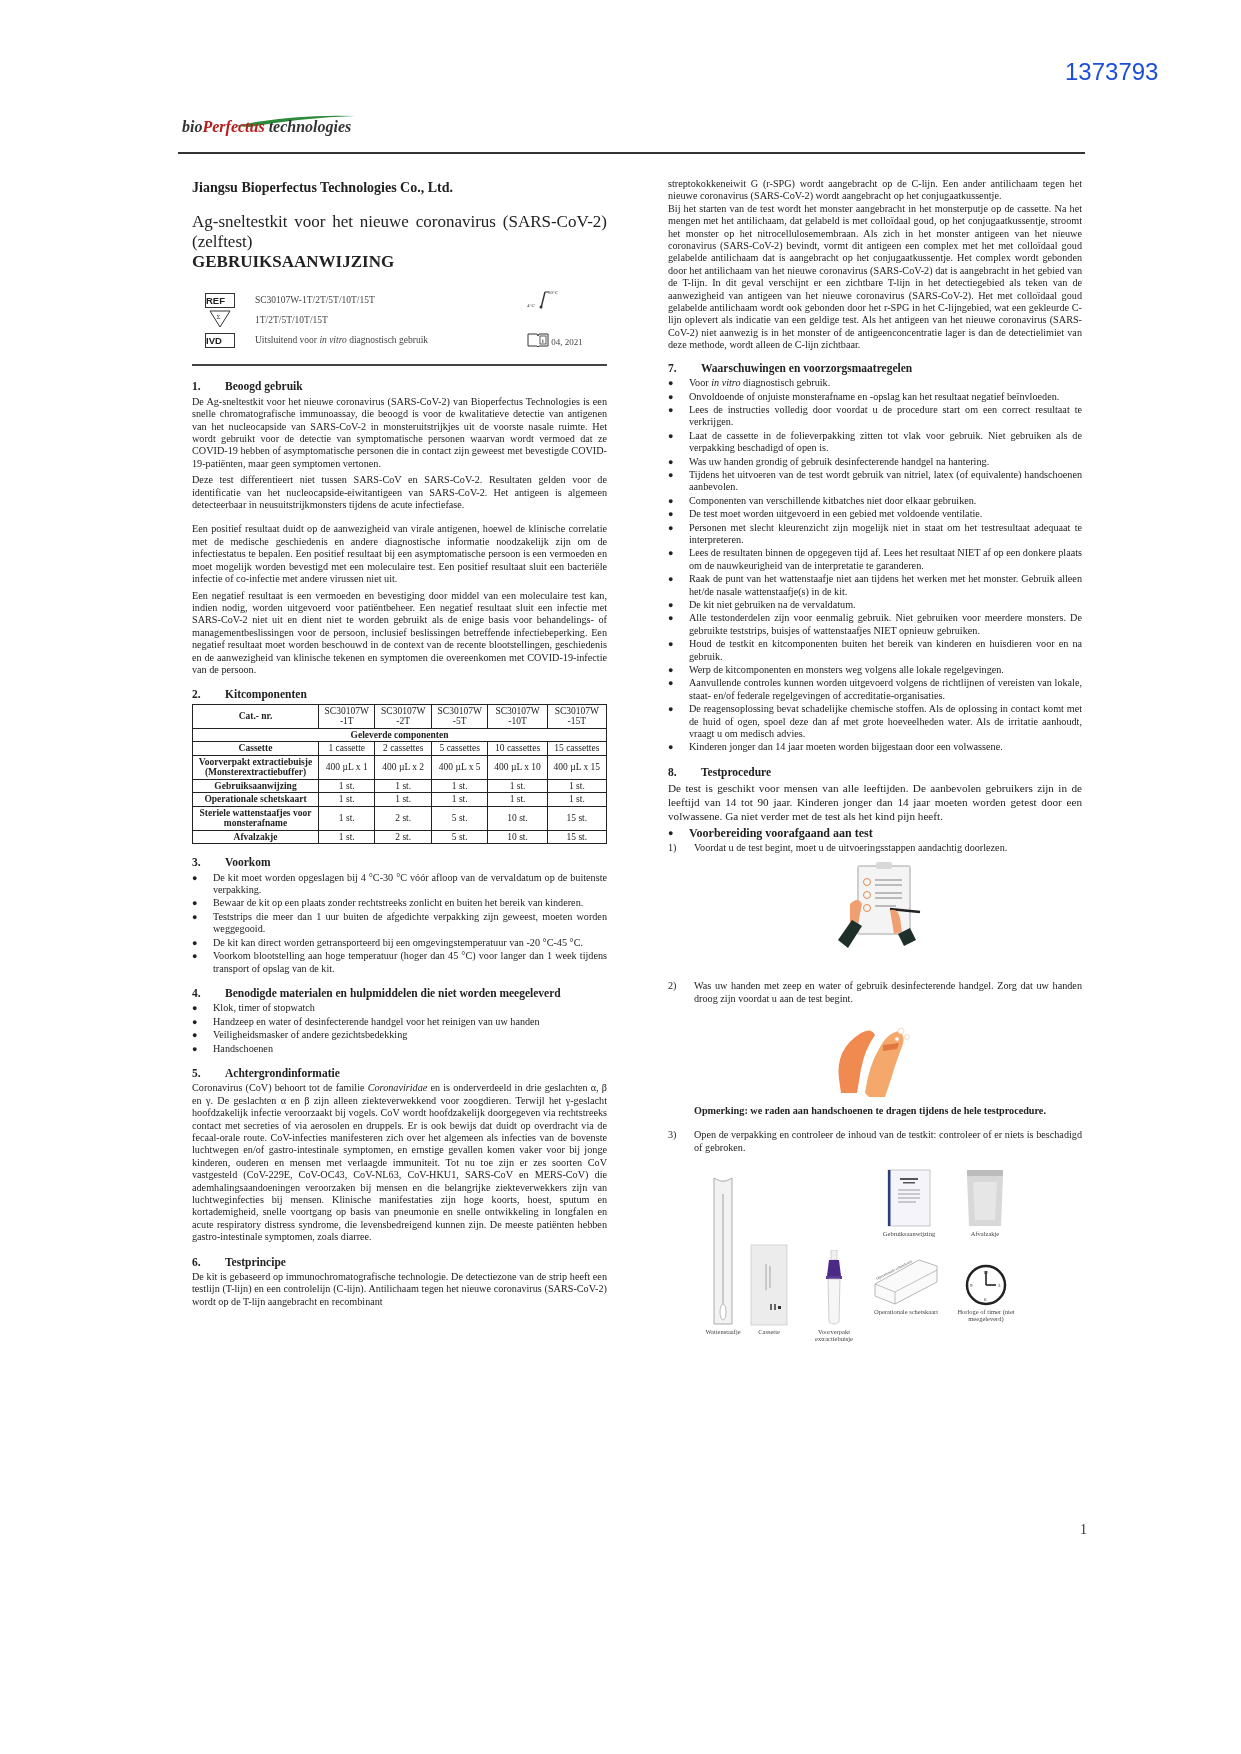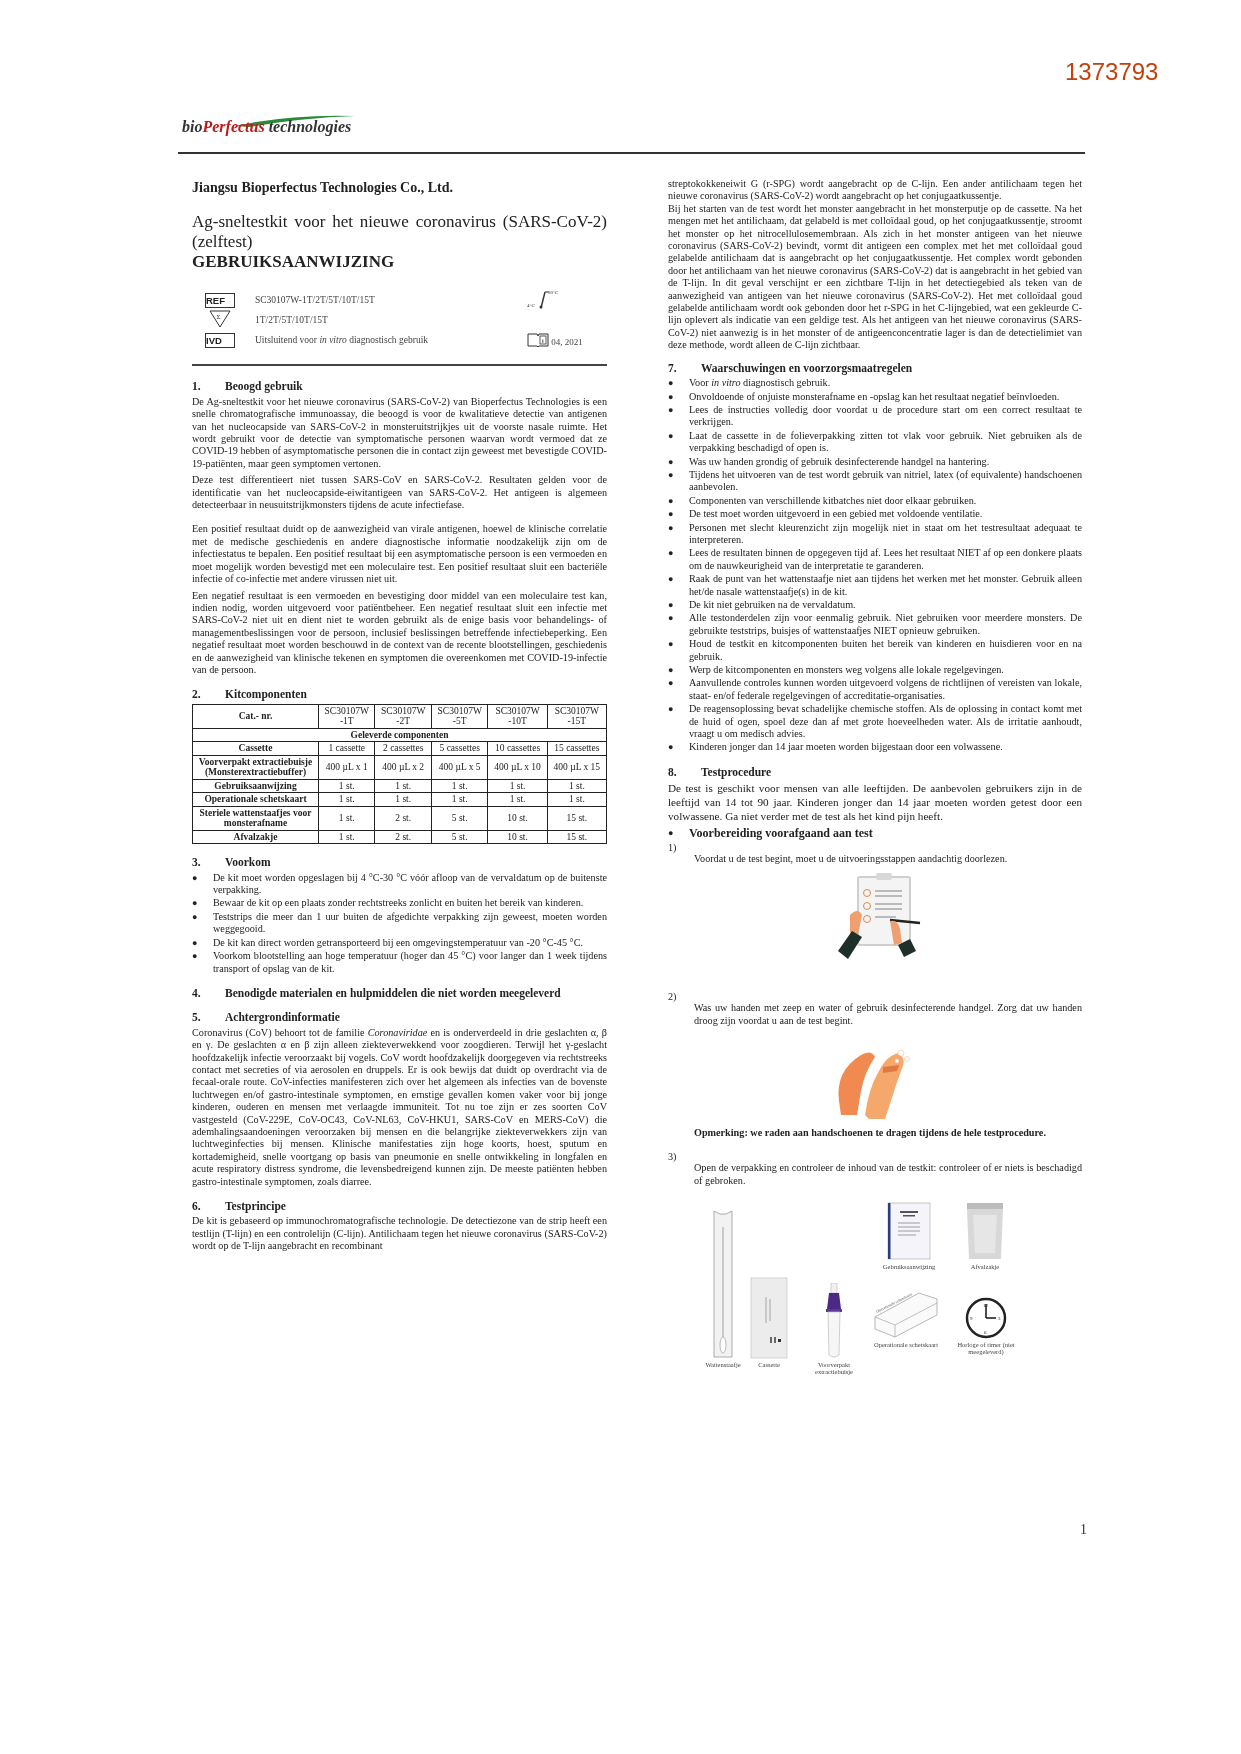--- a/index.html
+++ b/index.html
@@ -1,18 +1,18 @@
 <!DOCTYPE html>
 <html><head>
   <meta charset="utf-8">
   <style>
     * { box-sizing: border-box; margin: 0; padding: 0; }
     html, body { width: 1241px; height: 1754px; background: #ffffff; }
     body { position: relative; font-family: "Liberation Serif", serif; color: #222; overflow: hidden; }
-    .doc-id { position: absolute; top: 58px; left: 1065px; font-family: "Liberation Sans", sans-serif; font-size: 24px; color: #c2410c; }
+    .doc-id { position: absolute; top: 58px; left: 1065px; font-family: "Liberation Sans", sans-serif; font-size: 24px; color: #1d4ed8; }
     .logo { position: absolute; top: 118px; left: 182px; font-family: "Liberation Serif", serif; font-style: italic; font-weight: bold; font-size: 16px; color: #333; }
     .logo .green { color: #b91c1c; }
     .logo-swoosh { position: absolute; top: 112px; left: 230px; width: 130px; height: 16px; }
     .header-rule { position: absolute; top: 152px; left: 178px; width: 907px; height: 2px; background: #333; }
     .col { position: absolute; font-size: 10.2px; line-height: 12.4px; text-align: justify; }
     .col-left { left: 192px; top: 178px; width: 415px; }
     .col-right { left: 668px; top: 178px; width: 414px; }
     .company { font-weight: bold; font-size: 14px; margin-top: 4px; margin-bottom: 18px; text-align: left; }
     .title { font-weight: normal; font-size: 17px; line-height: 20px; text-align: justify; }
     .title-last { font-weight: bold; font-size: 17px; line-height: 20px; margin-bottom: 18px; }
@@ -28,21 +28,21 @@
     .gap { height: 8px; }
     ul.bul { list-style: none; }
     ul.bul li { position: relative; padding-left: 21px; margin-bottom: 1px; }
     ul.bul li::before { content: "●"; position: absolute; left: 0; top: 0; font-size: 9px; }
     table.kit { border-collapse: collapse; width: 100%; font-size: 9.5px; line-height: 10.5px; margin-top: 2px; }
     table.kit td { border: 1px solid #222; text-align: center; padding: 1px 1px; }
     table.kit td.rh { font-weight: bold; }
     table.kit td.span { font-weight: bold; }
     .step { display: flex; margin-top: 2px; }
     .step .sn { width: 26px; }
-    .step .st { flex: 1; margin-top: 11px; }
+    .step .st { flex: 1; }
     .illus { display: flex; justify-content: center; margin: 8px 0; }
     .note { font-weight: bold; margin-left: 26px; margin-top: 4px; margin-bottom: 12px; }
     .kit-illus { position: relative; height: 170px; margin-top: 10px; }
     .kit-item { position: absolute; text-align: center; font-size: 6.5px; line-height: 7.5px; color: #444; }
     .page-num { position: absolute; top: 1522px; left: 1080px; font-size: 14px; color: #333; }
     .bold-lead { font-size: 11.2px; line-height: 14px; }
     .sub-h { font-weight: bold; font-size: 12px; }
   </style>
 </head>
 <body>
@@ -183,20 +183,26 @@
     <li>Bewaar de kit op een plaats zonder rechtstreeks zonlicht en buiten het bereik van kinderen.</li>
     <li>Teststrips die meer dan 1 uur buiten de afgedichte verpakking zijn geweest, moeten worden weggegooid.</li>
     <li>De kit kan direct worden getransporteerd bij een omgevingstemperatuur van -20 °C-45 °C.</li>
     <li>Voorkom blootstelling aan hoge temperatuur (hoger dan 45 °C) voor langer dan 1 week tijdens transport of opslag van de kit.</li>
   </ul>
 
   <div class="h" style="margin-top:12px">
       <span class="num">4.</span>
       <span>Benodigde materialen en hulpmiddelen die niet worden meegeleverd</span>
     </div>
+  <ul class="bul">
+    <li>Klok, timer of stopwatch</li>
+    <li>Handzeep en water of desinfecterende handgel voor het reinigen van uw handen</li>
+    <li>Veiligheidsmasker of andere gezichtsbedekking</li>
+    <li>Handschoenen</li>
+  </ul>
 
   <div class="h" style="margin-top:12px">
       <span class="num">5.</span>
       <span>Achtergrondinformatie</span>
     </div>
   <p><span>Coronavirus (CoV) behoort tot de familie </span><i>Coronaviridae</i><span> en is onderverdeeld in drie geslachten α, β en γ. De geslachten α en β zijn alleen ziekteverwekkend voor zoogdieren. Terwijl het γ-geslacht hoofdzakelijk infectie veroorzaakt bij vogels. CoV wordt hoofdzakelijk doorgegeven via rechtstreeks contact met secreties of via aerosolen en druppels. Er is ook bewijs dat duidt op overdracht via de fecaal-orale route. CoV-infecties manifesteren zich over het algemeen als infecties van de bovenste luchtwegen en/of gastro-intestinale symptomen, en ernstige gevallen komen vaker voor bij jonge kinderen, ouderen en mensen met verlaagde immuniteit. Tot nu toe zijn er zes soorten CoV vastgesteld (CoV-229E, CoV-OC43, CoV-NL63, CoV-HKU1, SARS-CoV en MERS-CoV) die ademhalingsaandoeningen veroorzaken bij mensen en die belangrijke ziekteverwekkers zijn van luchtweginfecties bij mensen. Klinische manifestaties zijn hoge koorts, hoest, sputum en kortademigheid, snelle voortgang op basis van pneumonie en snelle ontwikkeling in longfalen en acute respiratory distress syndrome, die levensbedreigend kunnen zijn. De meeste patiënten hebben gastro-intestinale symptomen, zoals diarree.</span></p>
 
   <div class="h" style="margin-top:12px">
       <span class="num">6.</span>
       <span>Testprincipe</span>

